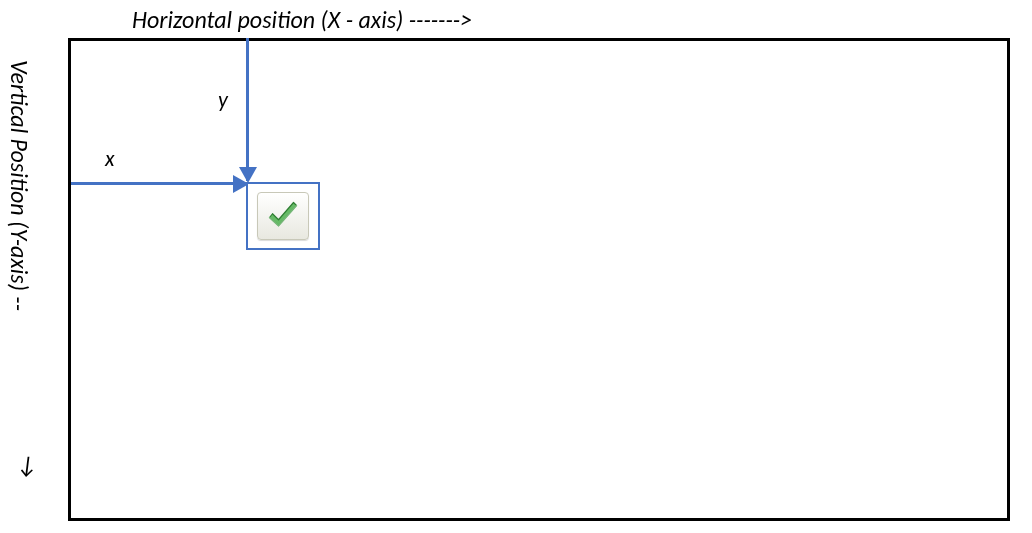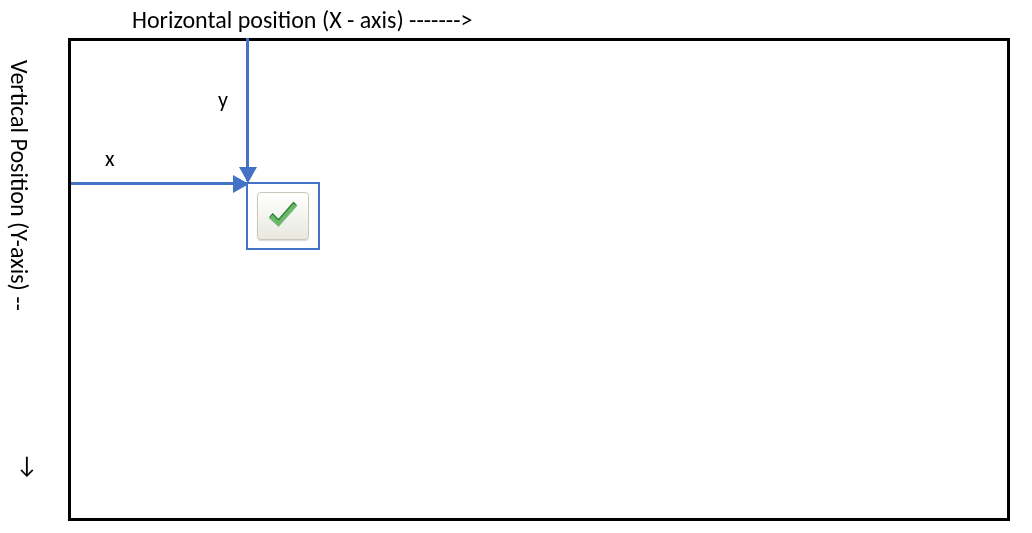--- a/index.html
+++ b/index.html
@@ -9,20 +9,21 @@
     height: 533px;
     background: #ffffff;
     font-family: Calibri, Arial, sans-serif;
     color: #000000;
   }
   .container {
     position: relative;
     width: 1032px;
     height: 533px;
     overflow: hidden;
+    font-style: italic;
   }
   .x-axis-label {
     position: absolute;
     top: 5px;
     left: 132px;
     font-size: 24px;
   }
   .y-axis-label {
     position: absolute;
     top: 60px;

